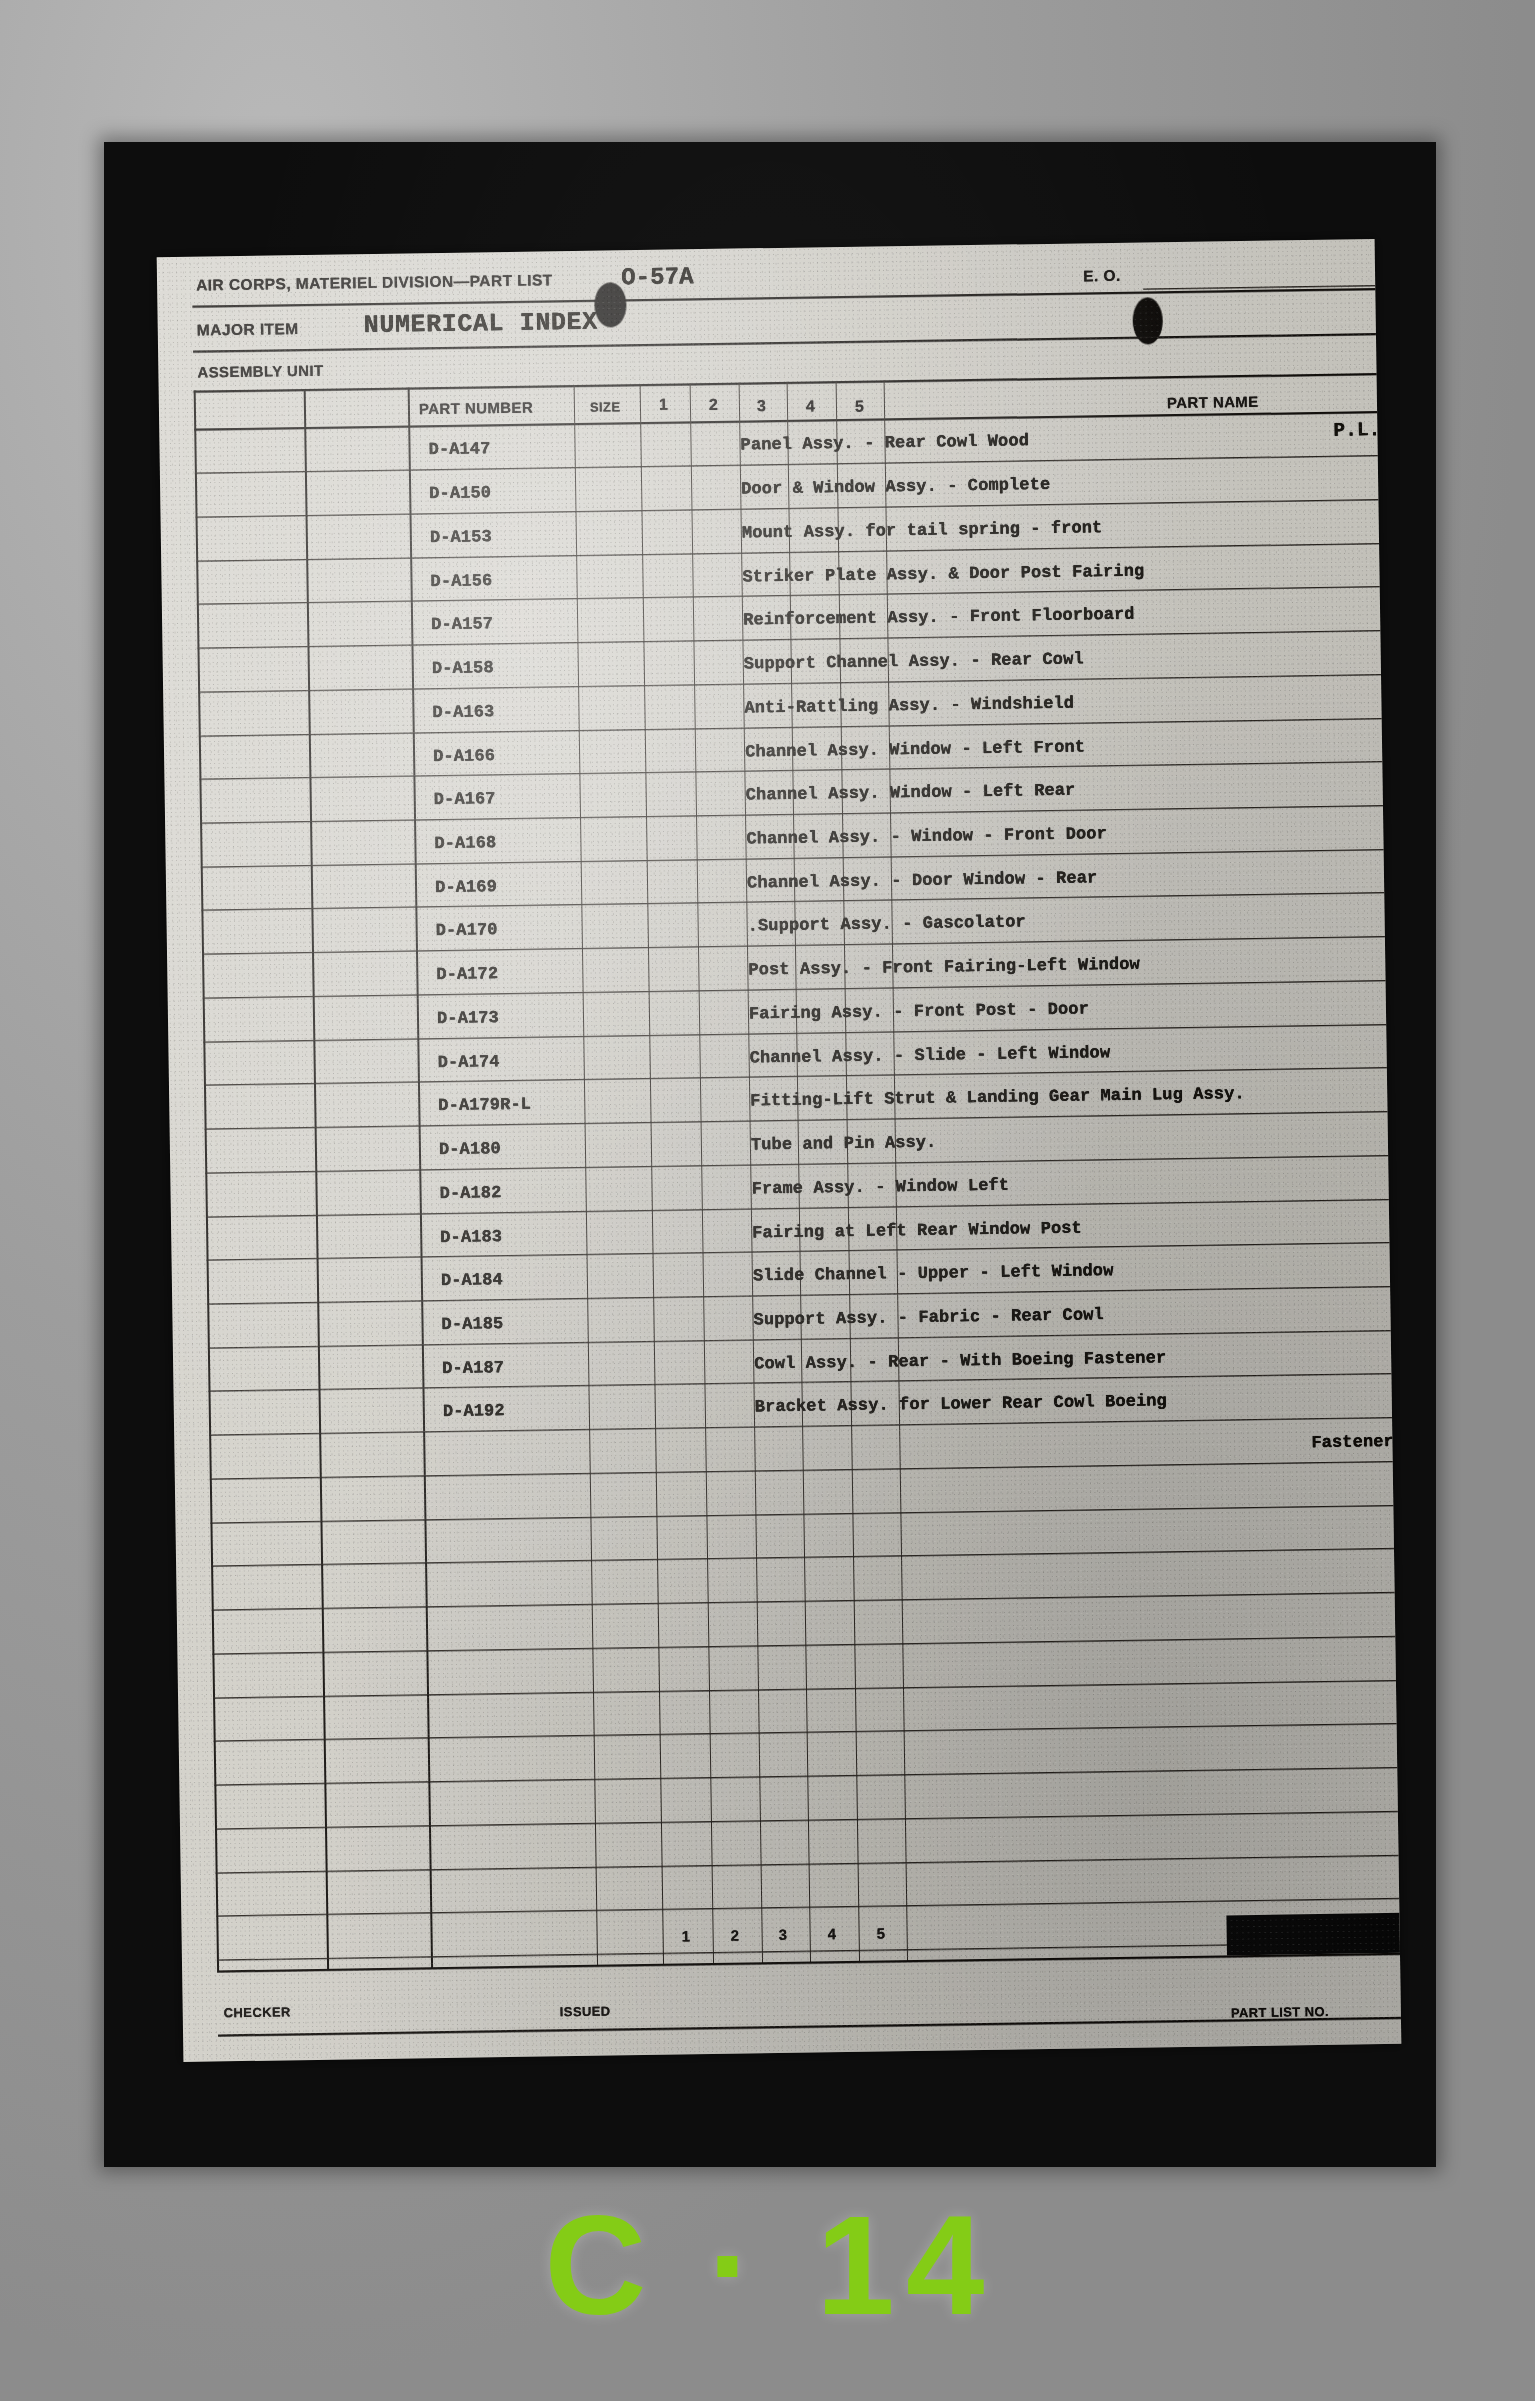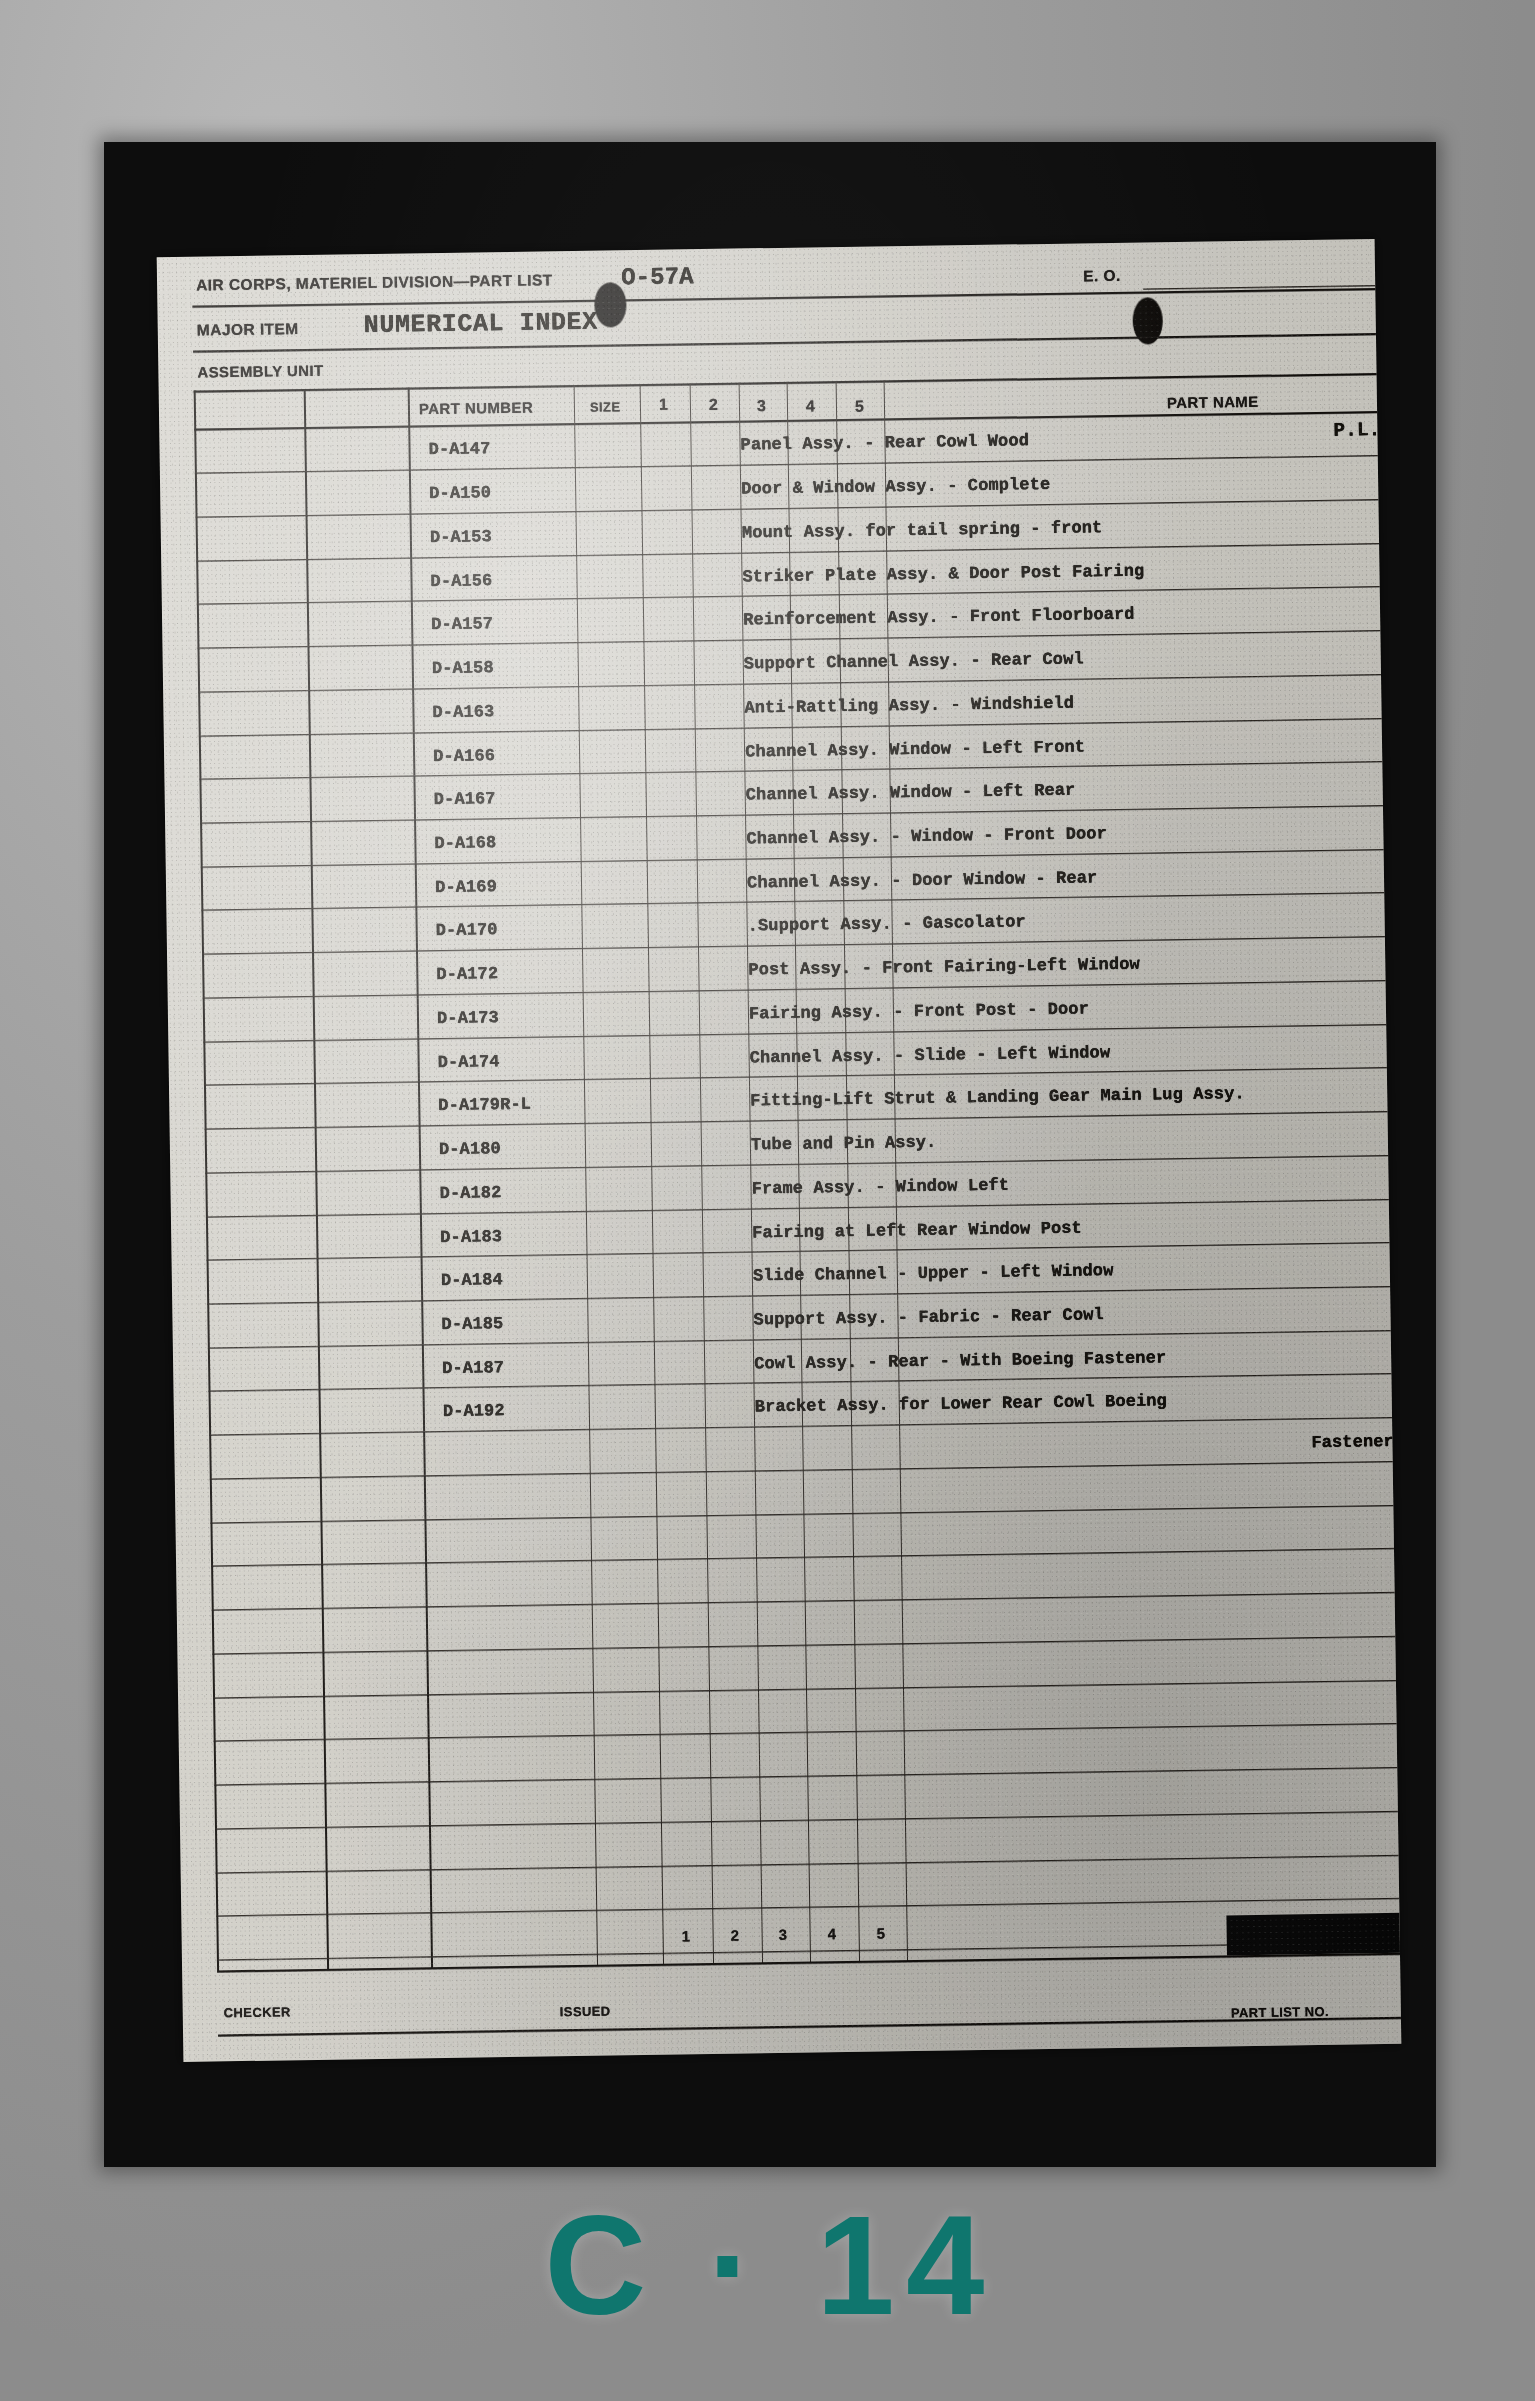--- a/index.html
+++ b/index.html
@@ -90,21 +90,21 @@
 
   
   #marking{
     position:absolute;left:0;right:0;top:2030px;height:187px;
     display:flex;align-items:center;justify-content:center;
     z-index:5;
   }
   #marking span{
     font-family:"Liberation Sans",sans-serif;
     font-weight:bold;font-size:141px;letter-spacing:11.2px;
-    color:#0f766e;
+    color:#84cc16;
     text-shadow:0 0 13.7px rgba(255,255,255,.22);
   }
   .dotsep{display:inline-block;}
 
   
   .blackbar{position:absolute;background:#111;}
 </style>
 </head>
 <body>
 

